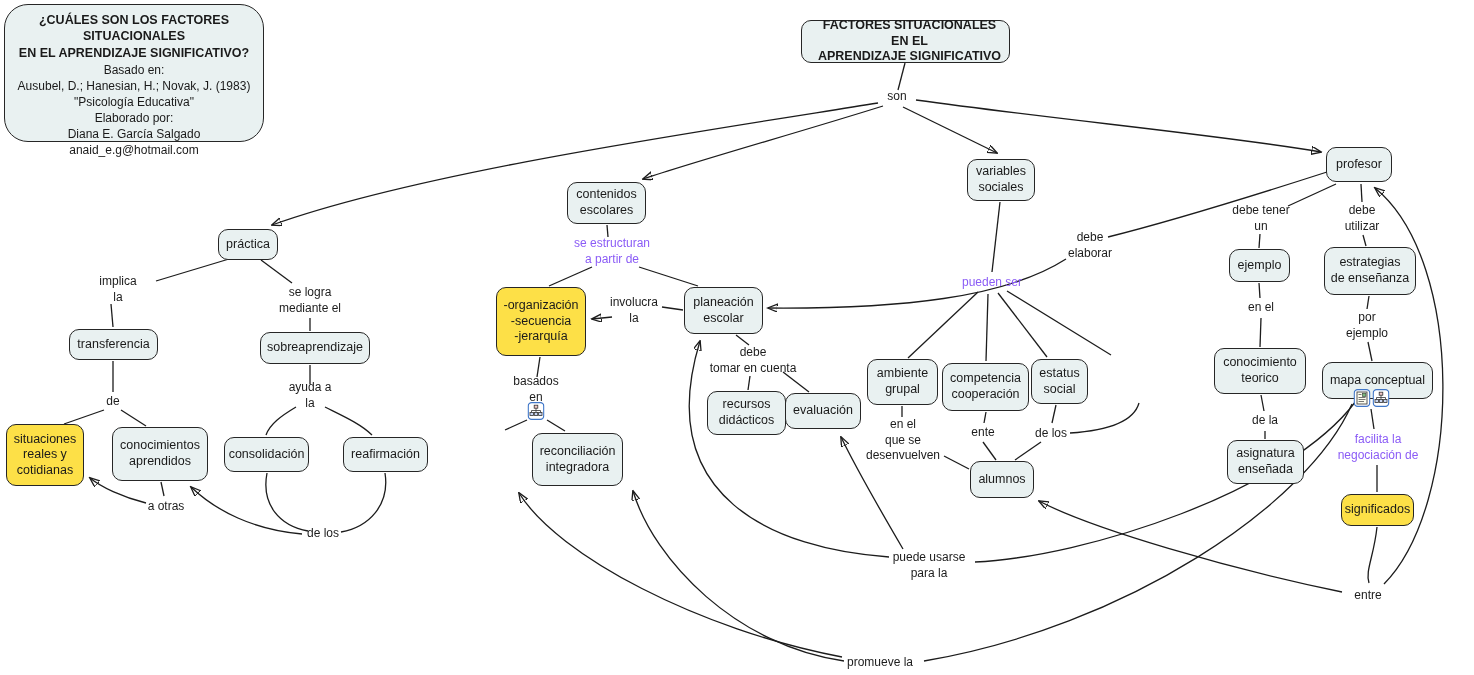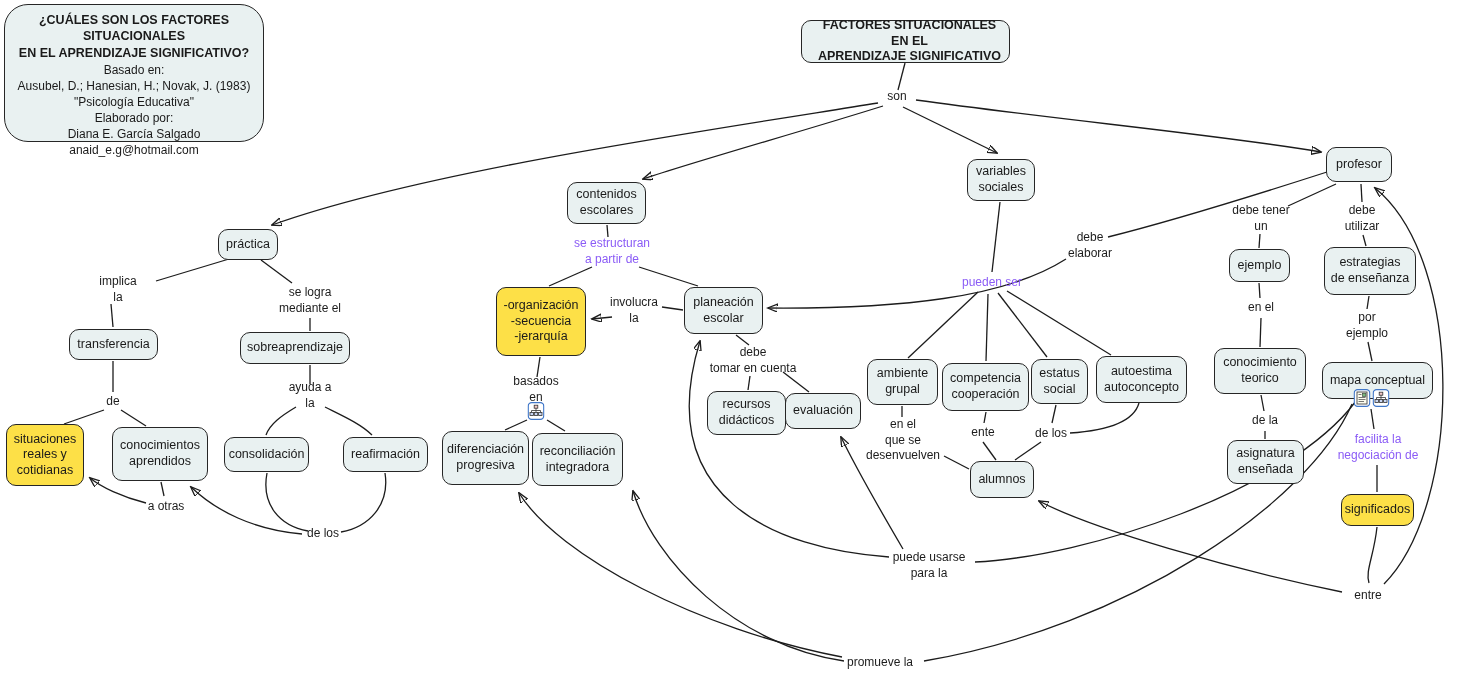--- a/index.html
+++ b/index.html
@@ -124,48 +124,44 @@
 
   <div class="node bold" style="left:801px;top:20px;width:209px;height:43px;">FACTORES SITUACIONALES EN EL
 APRENDIZAJE SIGNIFICATIVO</div>
   <div class="node" style="left:218px;top:229px;width:60px;height:31px;">práctica</div>
   <div class="node" style="left:567px;top:182px;width:79px;height:42px;">contenidos
 escolares</div>
   <div class="node" style="left:967px;top:159px;width:68px;height:42px;">variables
 sociales</div>
   <div class="node" style="left:1326px;top:147px;width:66px;height:35px;">profesor</div>
   <div class="node" style="left:69px;top:329px;width:89px;height:31px;">transferencia</div>
-  <div class="node" style="left:240px;top:332px;width:110px;height:32px;">sobreaprendizaje</div>
+  <div class="node" style="left:260px;top:332px;width:110px;height:32px;">sobreaprendizaje</div>
   <div class="node yellow" style="left:6px;top:424px;width:78px;height:62px;">situaciones
 reales y
 cotidianas</div>
   <div class="node" style="left:112px;top:427px;width:96px;height:54px;">conocimientos
 aprendidos</div>
   <div class="node" style="left:224px;top:437px;width:85px;height:35px;">consolidación</div>
   <div class="node" style="left:343px;top:437px;width:85px;height:35px;">reafirmación</div>
   <div class="node yellow" style="left:496px;top:287px;width:90px;height:69px;">-organización
 -secuencia
 -jerarquía</div>
   <div class="node" style="left:684px;top:287px;width:79px;height:47px;">planeación
 escolar</div>
   <div class="node" style="left:707px;top:391px;width:79px;height:44px;">recursos
 didácticos</div>
   <div class="node" style="left:785px;top:393px;width:76px;height:36px;">evaluación</div>
-  <div class="node" style="left:442px;top:431px;width:87px;height:54px;">diferenciación
-progresiva</div>
   <div class="node" style="left:532px;top:433px;width:91px;height:53px;">reconciliación
 integradora</div>
   <div class="node" style="left:867px;top:359px;width:71px;height:46px;">ambiente
 grupal</div>
   <div class="node" style="left:942px;top:363px;width:87px;height:48px;">competencia
 cooperación</div>
   <div class="node" style="left:1031px;top:359px;width:57px;height:45px;">estatus
 social</div>
-  <div class="node" style="left:1096px;top:356px;width:91px;height:47px;">autoestima
-autoconcepto</div>
   <div class="node" style="left:970px;top:461px;width:64px;height:37px;">alumnos</div>
   <div class="node" style="left:1229px;top:249px;width:61px;height:33px;">ejemplo</div>
   <div class="node" style="left:1214px;top:348px;width:92px;height:46px;">conocimiento
 teorico</div>
   <div class="node" style="left:1227px;top:440px;width:77px;height:44px;">asignatura
 enseñada</div>
   <div class="node" style="left:1324px;top:247px;width:92px;height:48px;">estrategias
 de enseñanza</div>
   <div class="node" style="left:1322px;top:362px;width:111px;height:37px;">mapa conceptual</div>
   <div class="node yellow" style="left:1341px;top:494px;width:73px;height:32px;">significados</div>

